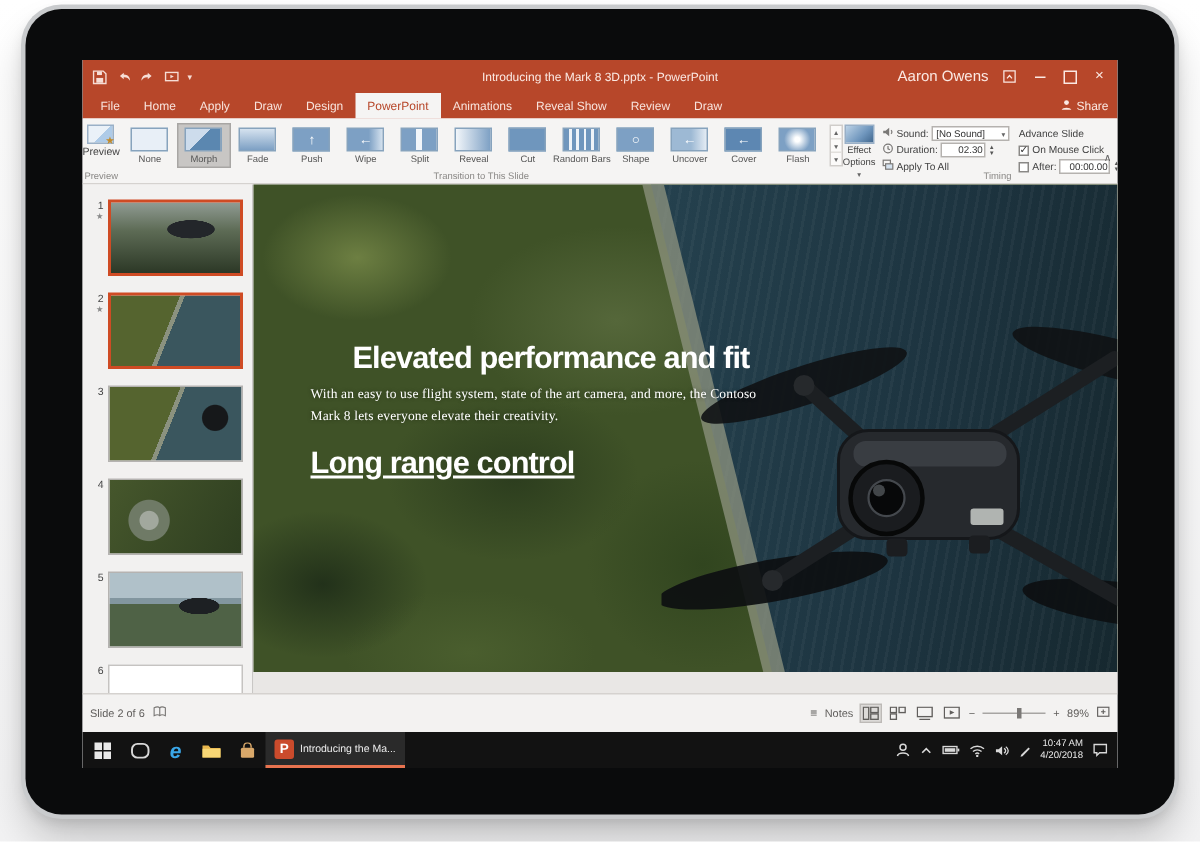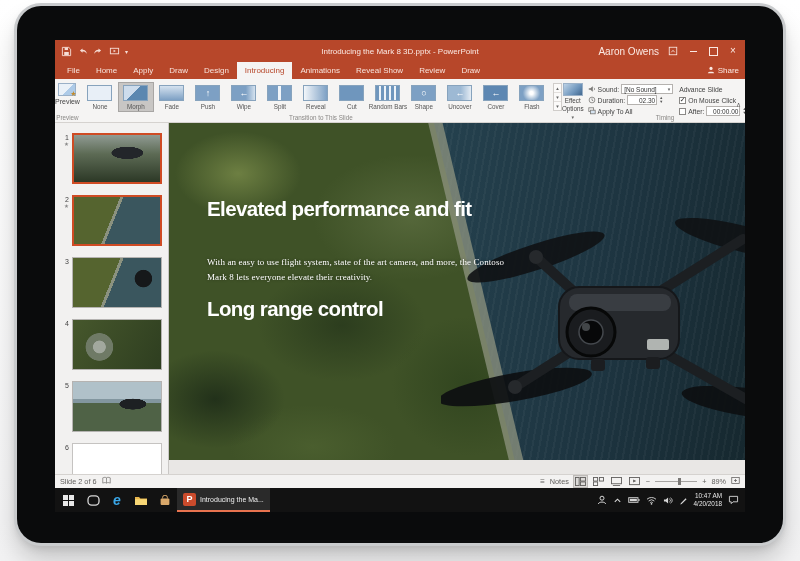--- a/index.html
+++ b/index.html
@@ -112,25 +112,25 @@
   .water { position:absolute; inset:0;
     clip-path:polygon(46% 0, 100% 0, 100% 100%, 60% 100%);
     background:
       repeating-linear-gradient(100deg, rgba(255,255,255,.035) 0 2px, transparent 2px 7px),
       linear-gradient(100deg,#9a9a86 0%,#5d6c60 4%,#31505c 13%,#24404d 45%,#1d3440 75%,#16282f 100%); }
   .shore { position:absolute; inset:0; clip-path:polygon(45% 0, 47.5% 0, 61.5% 100%, 59% 100%); background:#8f9480; opacity:.75; }
   .drone-svg { position:absolute; right:-26px; top:78px; width:330px; height:260px; }
   .stext { position:absolute; left:38px; width:305px; color:#fff; }
   .stext h2 { font-size:20.5px; font-weight:bold; letter-spacing:-.6px; }
   .stext p { font-size:9px; line-height:1.7; letter-spacing:.1px; text-shadow:0 0 3px rgba(0,0,0,.45); }
-  .pos-h1 { top:74px; } .pos-b1 { top:132px;font-family:Liberation Serif, serif; } .pos-h2 { top:174px; } .pos-b2 { top:202px; }
+  .pos-h1 { top:104px;margin-left:28px; } .pos-b1 { top:132px;font-family:Liberation Serif, serif; } .pos-h2 { top:174px;text-decoration:underline; } .pos-b2 { top:202px; }
   .slide-strip { position:absolute; left:0; right:0; bottom:0; height:14px; background:#e9e7e5; }
 
   
-  .statusbar { height:14px; background:#f3f2f1; border-top:1px solid #d5d2cf; display:flex; align-items:center; font-size:7.3px; color:#605e5c; padding:0 5px; gap:5px; flex:none; }
+  .statusbar { height:26px; background:#f3f2f1; border-top:1px solid #d5d2cf; display:flex; align-items:center; font-size:7.3px; color:#605e5c; padding:0 5px; gap:5px; flex:none; }
   .sb-right { margin-left:auto; display:flex; align-items:center; gap:5px; }
   .viewbtn { width:13px; height:11px; display:flex; align-items:center; justify-content:center; }
   .viewbtn.sel { background:#dcdad8; outline:1px solid #bdbab7; }
   .zoomline { width:42px; height:1px; background:#a7a5a3; position:relative; }
   .zoomline::after { content:""; position:absolute; left:55%; top:-3px; width:3px; height:7px; background:#7a7876; }
   .sb-glyph { font-size:8px; }
 
   
   .taskbar { height:24px; background:#121212; display:flex; align-items:center; color:#e8e8e8; flex:none; }
   .start { width:26px; height:100%; display:flex; align-items:center; justify-content:center; }
@@ -196,21 +196,21 @@
       </div>
     </div>
 
     <div class="tabrow">
       <div id="tabs-host" style="display:flex;">
           <div class="tab">File</div>
           <div class="tab">Home</div>
           <div class="tab">Apply</div>
           <div class="tab">Draw</div>
           <div class="tab">Design</div>
-          <div class="tab active">Introducing</div>
+          <div class="tab active">PowerPoint</div>
           <div class="tab">Animations</div>
           <div class="tab">Reveal Show</div>
           <div class="tab">Review</div>
           <div class="tab">Draw</div>
         </div>
       <div class="share">
         <span><svg width="8" height="8" viewBox="0 0 10 10">
               <circle cx="5" cy="3" r="2" fill="#fbe9e3"></circle>
               <path d="M1 9c.5-2.4 7.5-2.4 8 0z" fill="#fbe9e3"></path>
             </svg></span>

